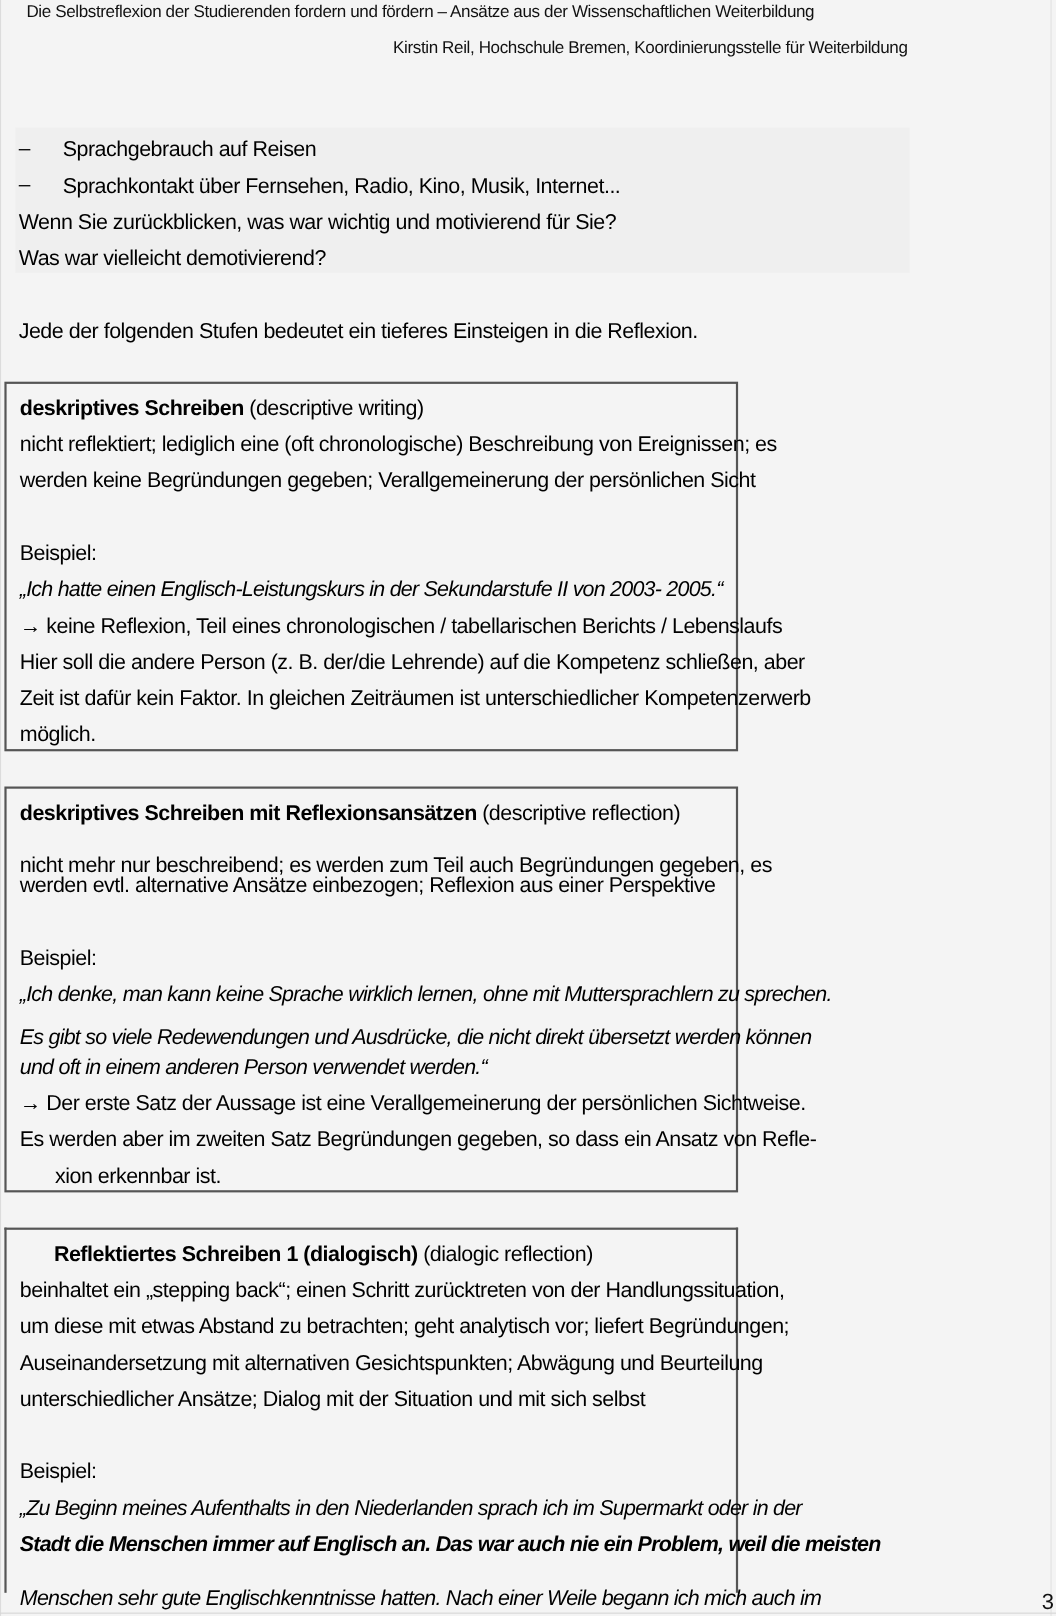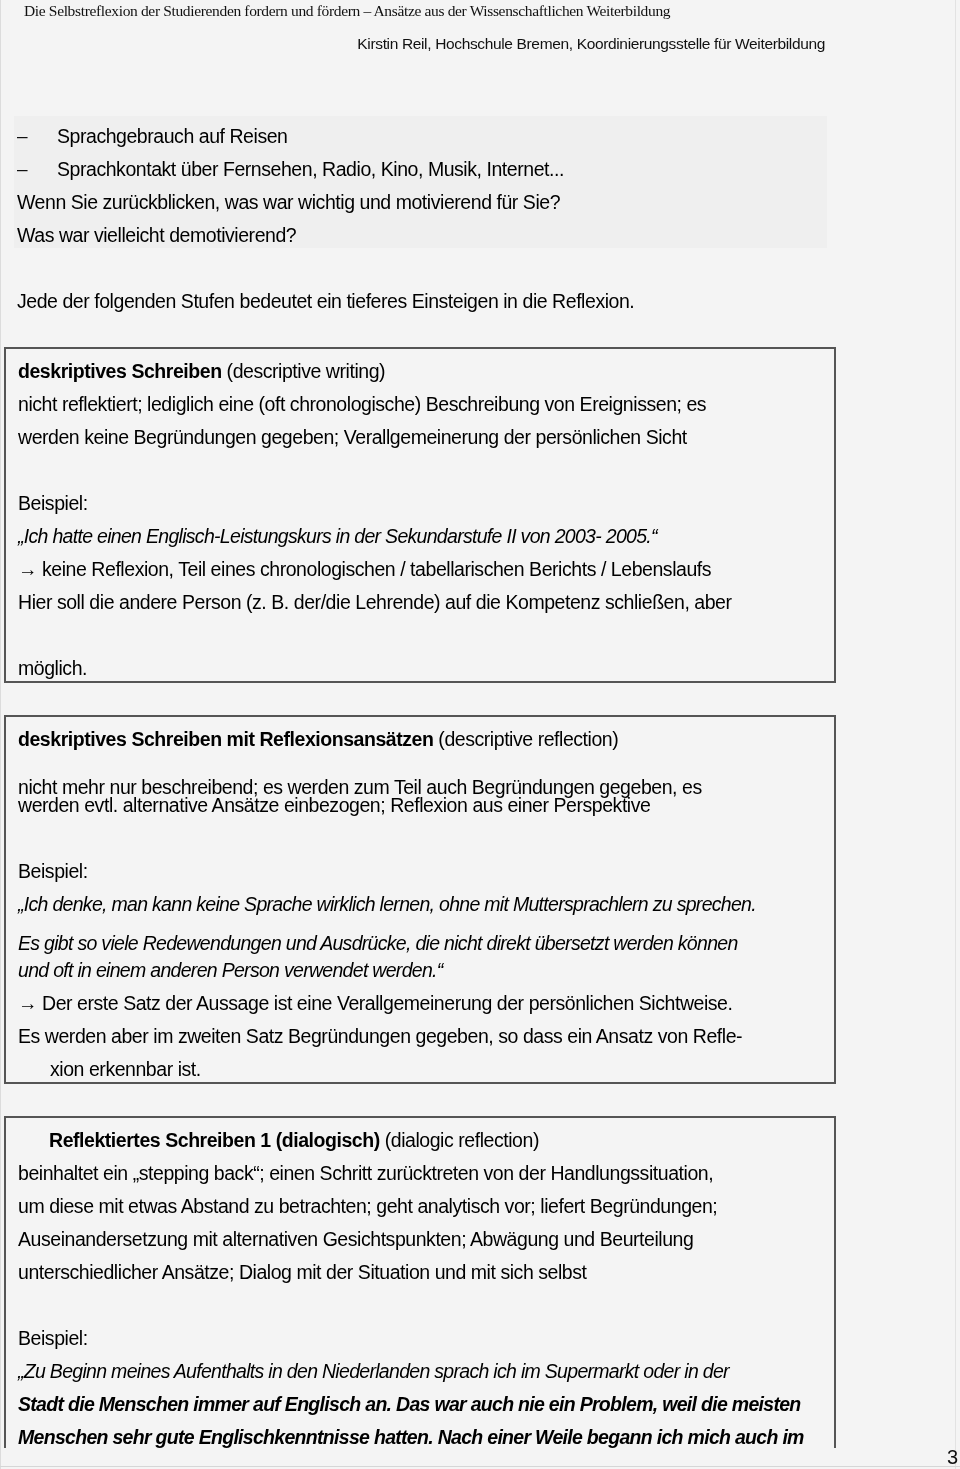--- a/index.html
+++ b/index.html
@@ -28,21 +28,21 @@
       background: #d6d6d6;
     }
 
     .header-line {
       position: absolute;
       font-size: 15.5px;
       letter-spacing: -0.35px;
       white-space: nowrap;
       color: #111;
     }
-    .header-title { left: 24px; top: 2px; font-family: Liberation Serif, serif; }
+    .header-title { left: 24px; top: 2px; }
     .header-author { right: 135px; top: 35px; }
 
     .shaded-block {
       position: absolute;
       left: 14px; top: 116px;
       width: 813px; height: 132px;
       background: #efefef;
     }
 
     .line {
@@ -55,21 +55,21 @@
     }
     .dash {
       position: absolute;
       font-size: 19px;
       line-height: 24px;
     }
 
     .box {
       position: absolute;
       left: 4px;
-      width: 832px;
+      width: 667px;
       border: 2px solid #555;
       box-sizing: border-box;
     }
     .box.open-bottom { border-bottom: none; }
 
     .box .line { left: 12px; }
     .bold { font-weight: bold; }
     .ital { font-style: italic; letter-spacing: -0.7px; }
 
     .page-number {
@@ -108,20 +108,21 @@
     <span class="bold">deskriptives Schreiben</span><span> (descriptive writing)</span>
   </div>
   <div class="line" style="top:43px;">nicht reflektiert; lediglich eine (oft chronologische) Beschreibung von Ereignissen; es</div>
   <div class="line" style="top:76px;">werden keine Begründungen gegeben; Verallgemeinerung der persönlichen Sicht</div>
   <div class="line" style="top:142px;">Beispiel:</div>
   <div class="line ital" style="top:175px;">„Ich hatte einen Englisch-Leistungskurs in der Sekundarstufe II von 2003- 2005.“</div>
   <div class="line" style="top:208px;">
     <span>→</span><span> keine Reflexion, Teil eines chronologischen / tabellarischen Berichts / Lebenslaufs</span>
   </div>
   <div class="line" style="top:241px;">Hier soll die andere Person (z. B. der/die Lehrende) auf die Kompetenz schließen, aber</div>
+  <div class="line" style="top:274px;">Zeit ist dafür kein Faktor. In gleichen Zeiträumen ist unterschiedlicher Kompetenzerwerb</div>
   <div class="line" style="top:307px;">möglich.</div>
 </div>
 
 <div class="box" style="top:715px; height:369px;">
   <div class="line" style="top:10px;">
     <span class="bold">deskriptives Schreiben mit Reflexionsansätzen</span><span> (descriptive reflection)</span>
   </div>
   <div class="line" style="top:43px;margin-top:15px;">nicht mehr nur beschreibend; es werden zum Teil auch Begründungen gegeben, es</div>
   <div class="line" style="top:76px;">werden evtl. alternative Ansätze einbezogen; Reflexion aus einer Perspektive</div>
   <div class="line" style="top:142px;">Beispiel:</div>
@@ -139,16 +140,16 @@
   <div class="line" style="top:10px;margin-left:31px;">
     <span class="bold">Reflektiertes Schreiben 1 (dialogisch)</span><span> (dialogic reflection)</span>
   </div>
   <div class="line" style="top:43px;">beinhaltet ein „stepping back“; einen Schritt zurücktreten von der Handlungssituation,</div>
   <div class="line" style="top:76px;">um diese mit etwas Abstand zu betrachten; geht analytisch vor; liefert Begründungen;</div>
   <div class="line" style="top:109px;">Auseinandersetzung mit alternativen Gesichtspunkten; Abwägung und Beurteilung</div>
   <div class="line" style="top:142px;">unterschiedlicher Ansätze; Dialog mit der Situation und mit sich selbst</div>
   <div class="line" style="top:208px;">Beispiel:</div>
   <div class="line ital" style="top:241px;">„Zu Beginn meines Aufenthalts in den Niederlanden sprach ich im Supermarkt oder in der</div>
   <div class="line ital" style="top:274px;font-weight:bold;">Stadt die Menschen immer auf Englisch an. Das war auch nie ein Problem, weil die meisten</div>
-  <div class="line ital" style="top:307px;font-weight:bold;">Menschen sehr gute Englischkenntnisse hatten. Nach einer Weile begann ich mich auch im</div>
+  <div class="line ital" style="top:323px;">Menschen sehr gute Englischkenntnisse hatten. Nach einer Weile begann ich mich auch im</div>
 </div>
 
 <div class="page-number">3</div>
 
 </body></html>

